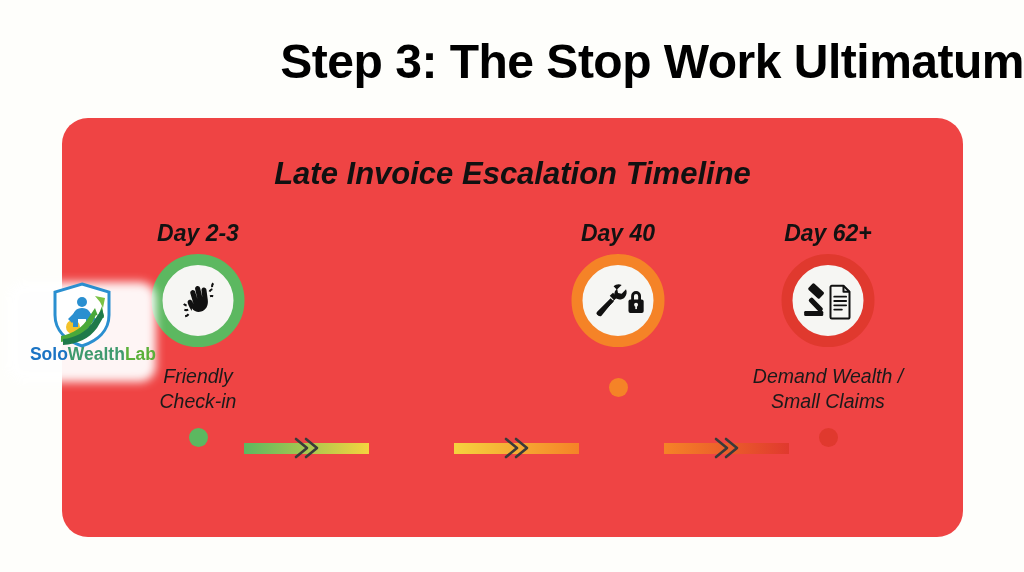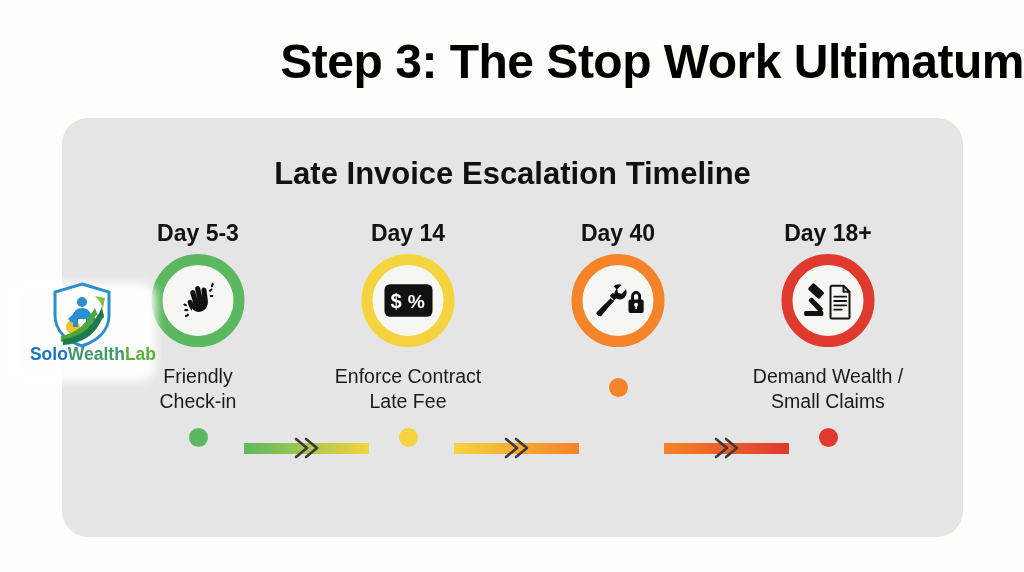--- a/index.html
+++ b/index.html
@@ -180,21 +180,21 @@
   }
   .lt-solo   { color: #1b74c4; }
   .lt-wealth { color: #3f9a6e; }
   .lt-lab    { color: #5bb03a; }
 </style>
 </head>
 <body style="background: rgb(254, 254, 251);">
 
 <div class="page-title">Step 3: The Stop Work Ultimatum</div>
 
-<div class="card" style="background: #e5e5e5;">
+<div class="card" style="background: #ef4444; font-style: italic;">
 
   <div class="card-title">Late Invoice Escalation Timeline</div>
 
   <div class="timeline">
 
     <div class="connector conn-0" style="background: linear-gradient(90deg, rgb(92, 184, 96) 0%, rgb(245, 211, 63) 100%);"></div>
     <div class="connector conn-1" style="background: linear-gradient(90deg, rgb(245, 211, 63) 0%, rgb(245, 131, 39) 100%);"></div>
     <div class="connector conn-2" style="background: linear-gradient(90deg, rgb(245, 131, 39) 0%, rgb(224, 57, 46) 100%);"></div>
 
     <div class="chevrons chev-0">
@@ -216,56 +216,39 @@
     <div class="chevrons chev-2">
       <svg viewBox="0 0 40 34" width="40" height="34">
         <g fill="none" stroke="#3a3a3a" stroke-width="2.6" stroke-linecap="round" stroke-linejoin="round">
           <polyline points="9,8 20,17 9,26"></polyline>
           <polyline points="19,8 30,17 19,26"></polyline>
         </g>
       </svg>
     </div>
 
     <div class="step step-0">
-      <div class="day-label">Day 5-3</div>
+      <div class="day-label">Day 2-3</div>
       <div class="ring-wrap">
         <div class="ring" style="border-color: rgb(92, 184, 96);">
           <span>
             <svg viewBox="0 0 46 46" width="44" height="44">
               <g fill="#111111">
                 <path d="M16.1 33.5c-1.8-2.6-3.4-5.6-4.3-8.2-.6-1.7.2-3.2 1.7-3.6 1.3-.4 2.4.2 3 1.5l1.3 2.9-3.3-10.9c-.5-1.6.3-3.1 1.8-3.5 1.5-.4 2.8.4 3.3 1.9l2.2 7-2.3-9.9c-.4-1.6.5-3 2-3.4 1.5-.3 2.8.6 3.2 2.1l2.3 9.8-.9-7.2c-.2-1.6.8-2.9 2.3-3.1 1.5-.2 2.7.8 2.9 2.4l1.4 10.4c.8 6.2-2 11-7 12.4-3.6 1-7.2-.2-9.6-3.6z"></path>
                 <path d="M33.6 12.9c.6-1.6 1.9-2.8 3.6-3.3l.6 2c-1.1.4-1.9 1.1-2.3 2.1zM34.7 17.2c1.3-.6 2.7-.6 4 0l-.8 1.9c-.9-.4-1.8-.4-2.6 0zM36.2 8.5c-.2-1.8.3-3.5 1.5-4.8l1.5 1.4c-.8.9-1.1 2-1 3.2z"></path>
                 <path d="M12.7 32.9c-1.5.8-3.2.9-4.8.3l.7-2c1.1.4 2.2.3 3.2-.2zM10.4 28.7c-1.4-.2-2.6-.9-3.5-2l1.6-1.3c.6.7 1.4 1.2 2.3 1.3zM13.4 37.3c-1 1.4-2.5 2.4-4.2 2.7l-.4-2.1c1.2-.2 2.2-.8 2.9-1.8z"></path>
               </g>
             </svg>
           </span>
         </div>
       </div>
       <div class="caption">Friendly
 Check-in</div>
       <div class="dot" style="background: rgb(92, 184, 96);"></div>
     </div>
 
-    <div class="step step-1">
-      <div class="day-label">Day 14</div>
-      <div class="ring-wrap">
-        <div class="ring" style="border-color: rgb(245, 211, 63);">
-          <span>
-            <svg viewBox="0 0 52 36" width="50" height="35">
-              <rect x="1" y="1" width="50" height="34" rx="6" fill="#111111"></rect>
-              <text x="13" y="26" font-family="Liberation Sans, sans-serif" font-size="21" font-weight="bold" fill="#ffffff" text-anchor="middle">$</text>
-              <text x="34" y="26" font-family="Liberation Sans, sans-serif" font-size="20" font-weight="bold" fill="#ffffff" text-anchor="middle">%</text>
-            </svg>
-          </span>
-        </div>
-      </div>
-      <div class="caption">Enforce Contract
-Late Fee</div>
-      <div class="dot" style="background: rgb(245, 211, 63);"></div>
-    </div>
 
     <div class="step step-2">
       <div class="day-label">Day 40</div>
       <div class="ring-wrap">
         <div class="ring" style="border-color: rgb(245, 131, 39);">
           <span>
             <svg viewBox="0 0 56 40" width="54" height="38">
               <g fill="#111111">
 
                 <path d="M5.5 31.2l14.2-14.2 3.4 3.4L8.9 34.6a2.4 2.4 0 0 1-3.4-3.4z"></path>
@@ -279,21 +262,21 @@
                 <rect x="45.7" y="24.5" width="1.7" height="4" fill="#f6f6f3"></rect>
               </g>
             </svg>
           </span>
         </div>
       </div>
       <div class="dot" style="background: rgb(245, 131, 39);"></div>
     </div>
 
     <div class="step step-3">
-      <div class="day-label">Day 18+</div>
+      <div class="day-label">Day 62+</div>
       <div class="ring-wrap">
         <div class="ring" style="border-color: rgb(224, 57, 46);">
           <span>
             <svg viewBox="0 0 58 44" width="56" height="42">
               <g fill="#111111">
 
                 <rect x="8" y="7" width="16" height="9" rx="1.6" transform="rotate(43 16 11.5)"></rect>
 
                 <rect x="13" y="17" width="5.4" height="18" rx="2" transform="rotate(-44 15.7 26)"></rect>
 

